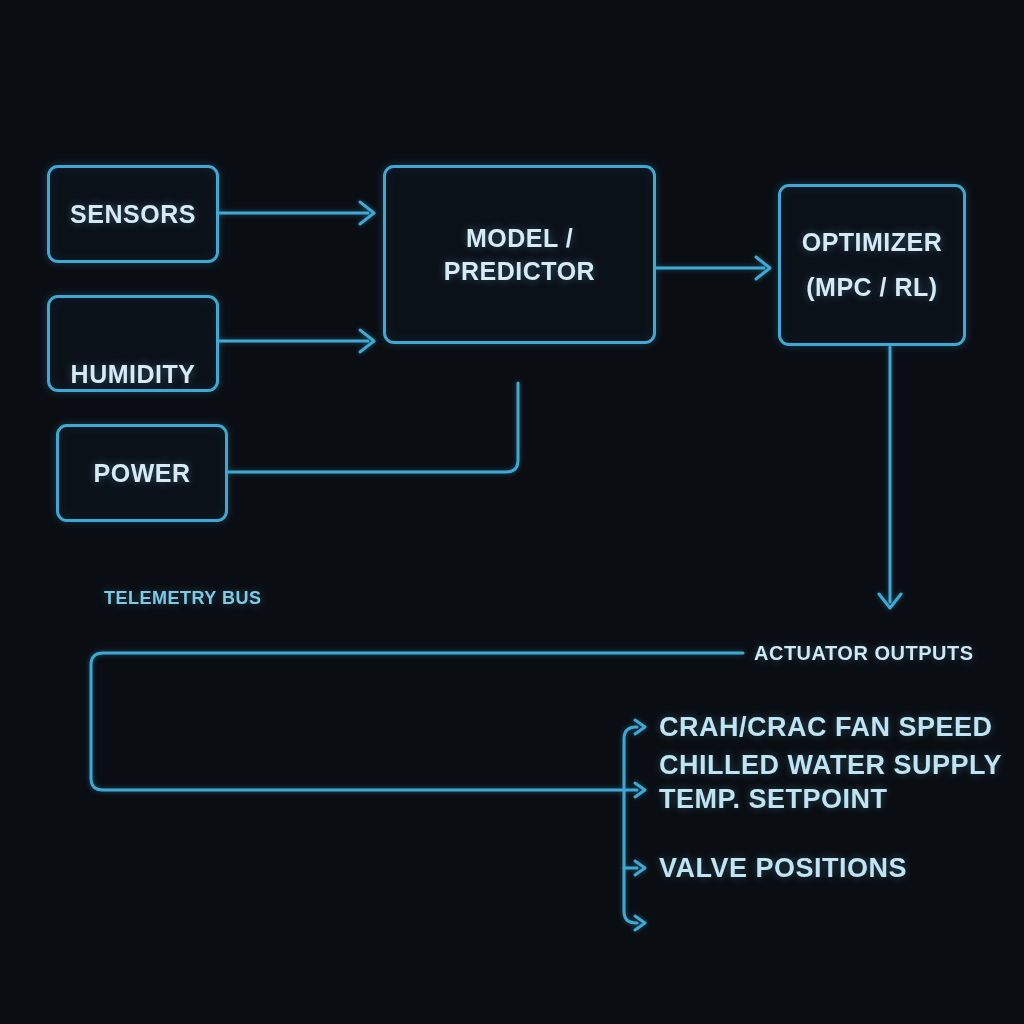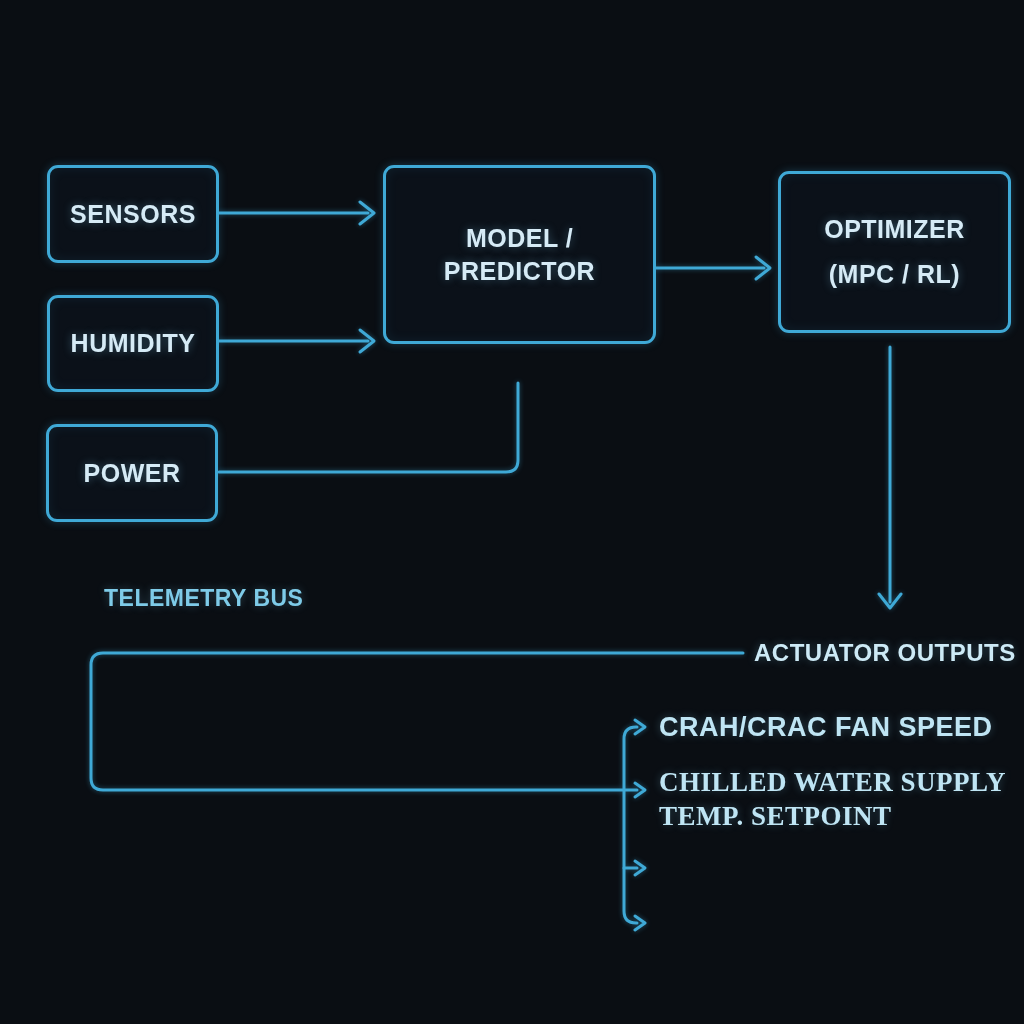--- a/index.html
+++ b/index.html
@@ -32,22 +32,22 @@
     color:var(--node-text);font-weight:700;font-size:25px;letter-spacing:.5px;
     text-align:center;white-space:pre-line;
     text-shadow:0 0 8px rgba(130,205,240,.35);
   }
   .node-model span{line-height:33px;}
   .node-optimizer span{line-height:45px;}
   .floating-label{
     position:absolute;z-index:2;font-weight:700;letter-spacing:.5px;
     white-space:pre-line;text-shadow:0 0 8px rgba(130,205,240,.30);
   }
-  .telemetry{color:var(--bus-label-text);font-size:23px;line-height:28px;}
-  .actuator{color:var(--actuator-text);font-size:24px;line-height:28px;}
+  .telemetry{color:var(--bus-label-text);font-size:18px;line-height:28px;}
+  .actuator{color:var(--actuator-text);font-size:20px;line-height:28px;}
   .out-item{
     position:absolute;z-index:2;left:659px;
     color:var(--output-text);font-weight:700;font-size:27px;line-height:28px;
     letter-spacing:.5px;white-space:pre-line;
     text-shadow:0 0 8px rgba(130,205,240,.30);
   }
   .out-item.two-line{line-height:34px;}
 </style>
 </head>
 <body>
@@ -92,42 +92,43 @@
     </g>
     <g>
       <path d="M635 916 L645 923 L635 930"></path>
     </g>
   </svg>
 
   <div class="node" style="left:47px;top:165px;width:172px;height:98px;">
     <span>SENSORS</span>
   </div>
 
-  <div class="node" style="left:47px;top:295px;width:172px;height:97px;">
+  <div class="node" style="left:47px;top:295px;width:172px;height:97px;align-items:flex-end;">
     <span>HUMIDITY</span>
   </div>
 
-  <div class="node" style="left:46px;top:424px;width:172px;height:98px;">
+  <div class="node" style="left:56px;top:424px;width:172px;height:98px;">
     <span>POWER</span>
   </div>
 
   <div class="node node-model" style="left:383px;top:165px;width:273px;height:179px;">
     <span>MODEL /
 PREDICTOR</span>
   </div>
 
-  <div class="node node-optimizer" style="left:778px;top:171px;width:233px;height:162px;">
+  <div class="node node-optimizer" style="left:778px;top:184px;width:188px;height:162px;">
     <span>OPTIMIZER
 (MPC / RL)</span>
   </div>
 
   <div class="floating-label telemetry" style="left:104px;top:584px;">TELEMETRY BUS</div>
 
   <div class="floating-label actuator" style="left:754px;top:639px;">ACTUATOR OUTPUTS</div>
 
   <div class="out-item" style="top:713px;">CRAH/CRAC FAN SPEED</div>
 
-  <div class="out-item two-line" style="top:765px;font-family:Liberation Serif, serif;">CHILLED WATER SUPPLY
+  <div class="out-item two-line" style="top:748px;">CHILLED WATER SUPPLY
 TEMP. SETPOINT</div>
 
+  <div class="out-item" style="top:854px;">VALVE POSITIONS</div>
 
 
 </div>
 
 </body></html>

